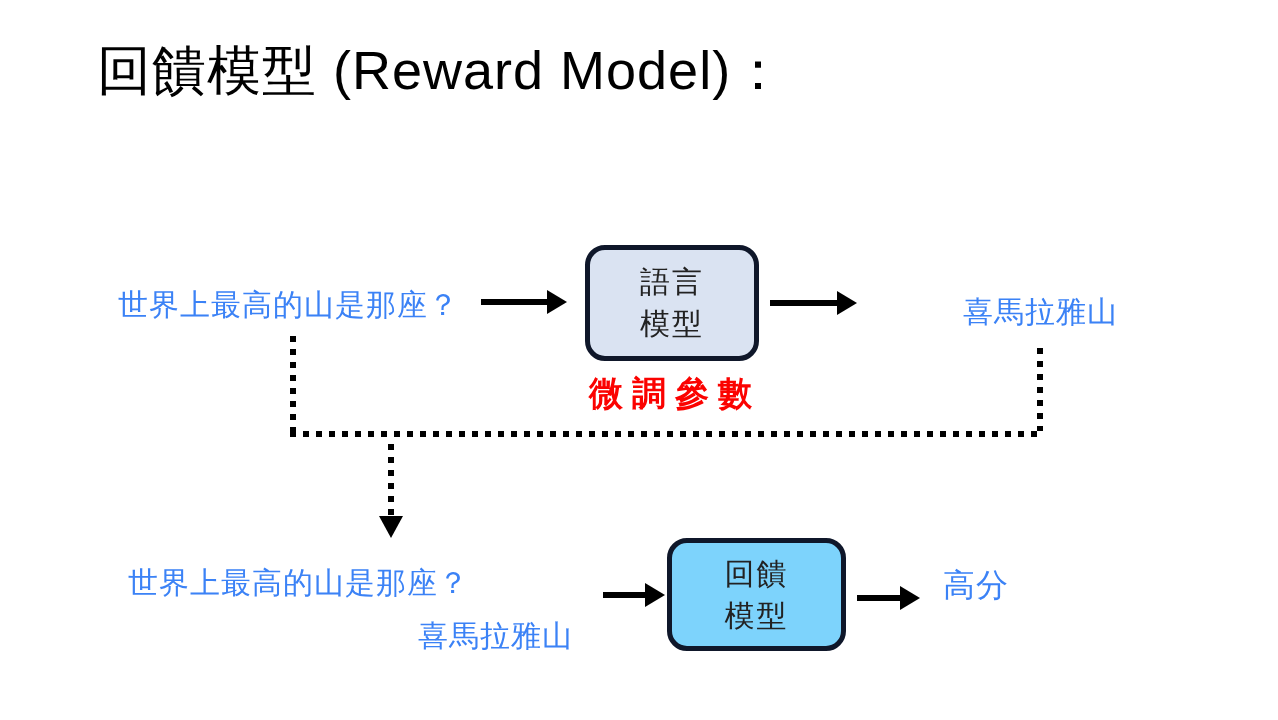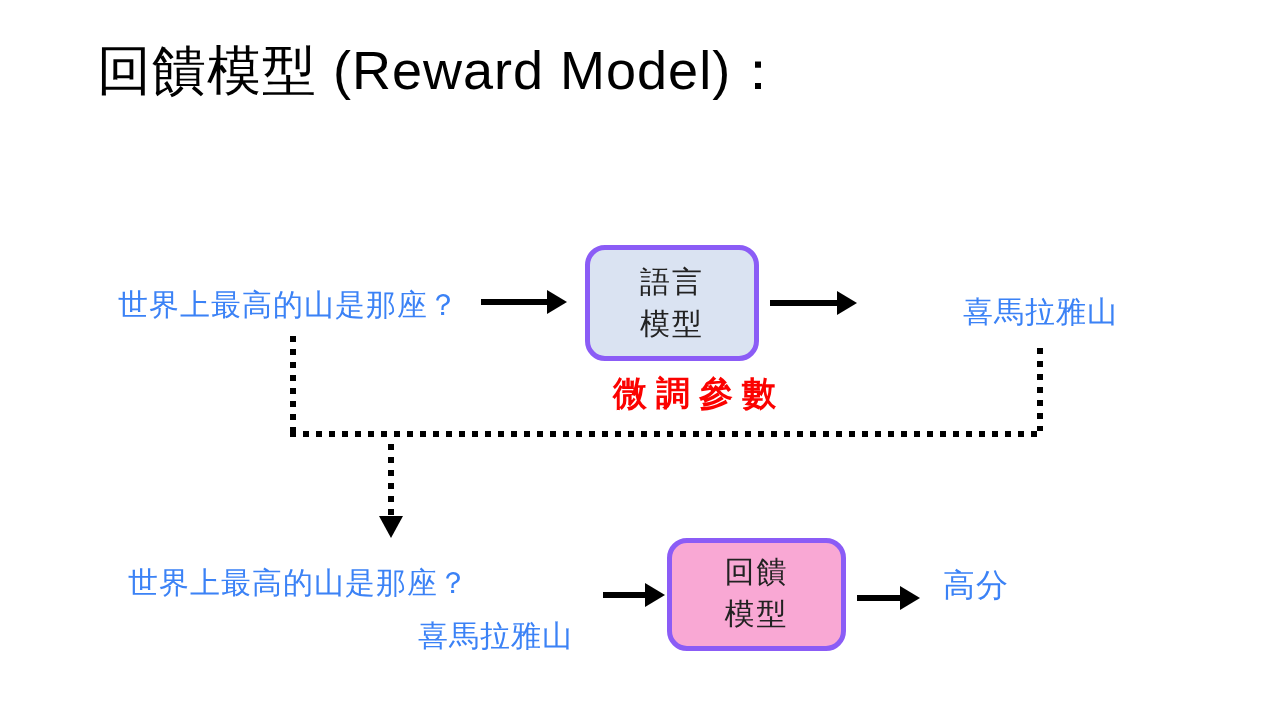--- a/index.html
+++ b/index.html
@@ -32,38 +32,38 @@
     font-size: 30px;
     color: #3b82f6;
     white-space: nowrap;
     letter-spacing: 1px;
   }
 
   
   .model-box {
     position: absolute;
     box-sizing: border-box;
-    border: 5px solid #8b5cf6;
+    border: 5px solid #0f172a;
     border-radius: 20px;
     display: flex;
     flex-direction: column;
     align-items: center;
     justify-content: center;
     font-size: 30px;
     line-height: 42px;
     color: #222222;
     letter-spacing: 2px;
   }
   .lm-box { left: 585px; top: 245px; width: 174px; height: 116px; background: #dae3f2; }
-  .rm-box { left: 667px; top: 538px; width: 179px; height: 113px; background: #f9a8d4; font-family: Liberation Mono, monospace; }
+  .rm-box { left: 667px; top: 538px; width: 179px; height: 113px; background: #7dd3fc; }
 
   
   .annotation {
     position: absolute;
-    left: 584px;
+    left: 560px;
     top: 371px;
     width: 230px;
     text-align: center;
     font-size: 34px;
     font-weight: bold;
     letter-spacing: 9px;
     color: #fb0200;
     white-space: nowrap;
   }
 

